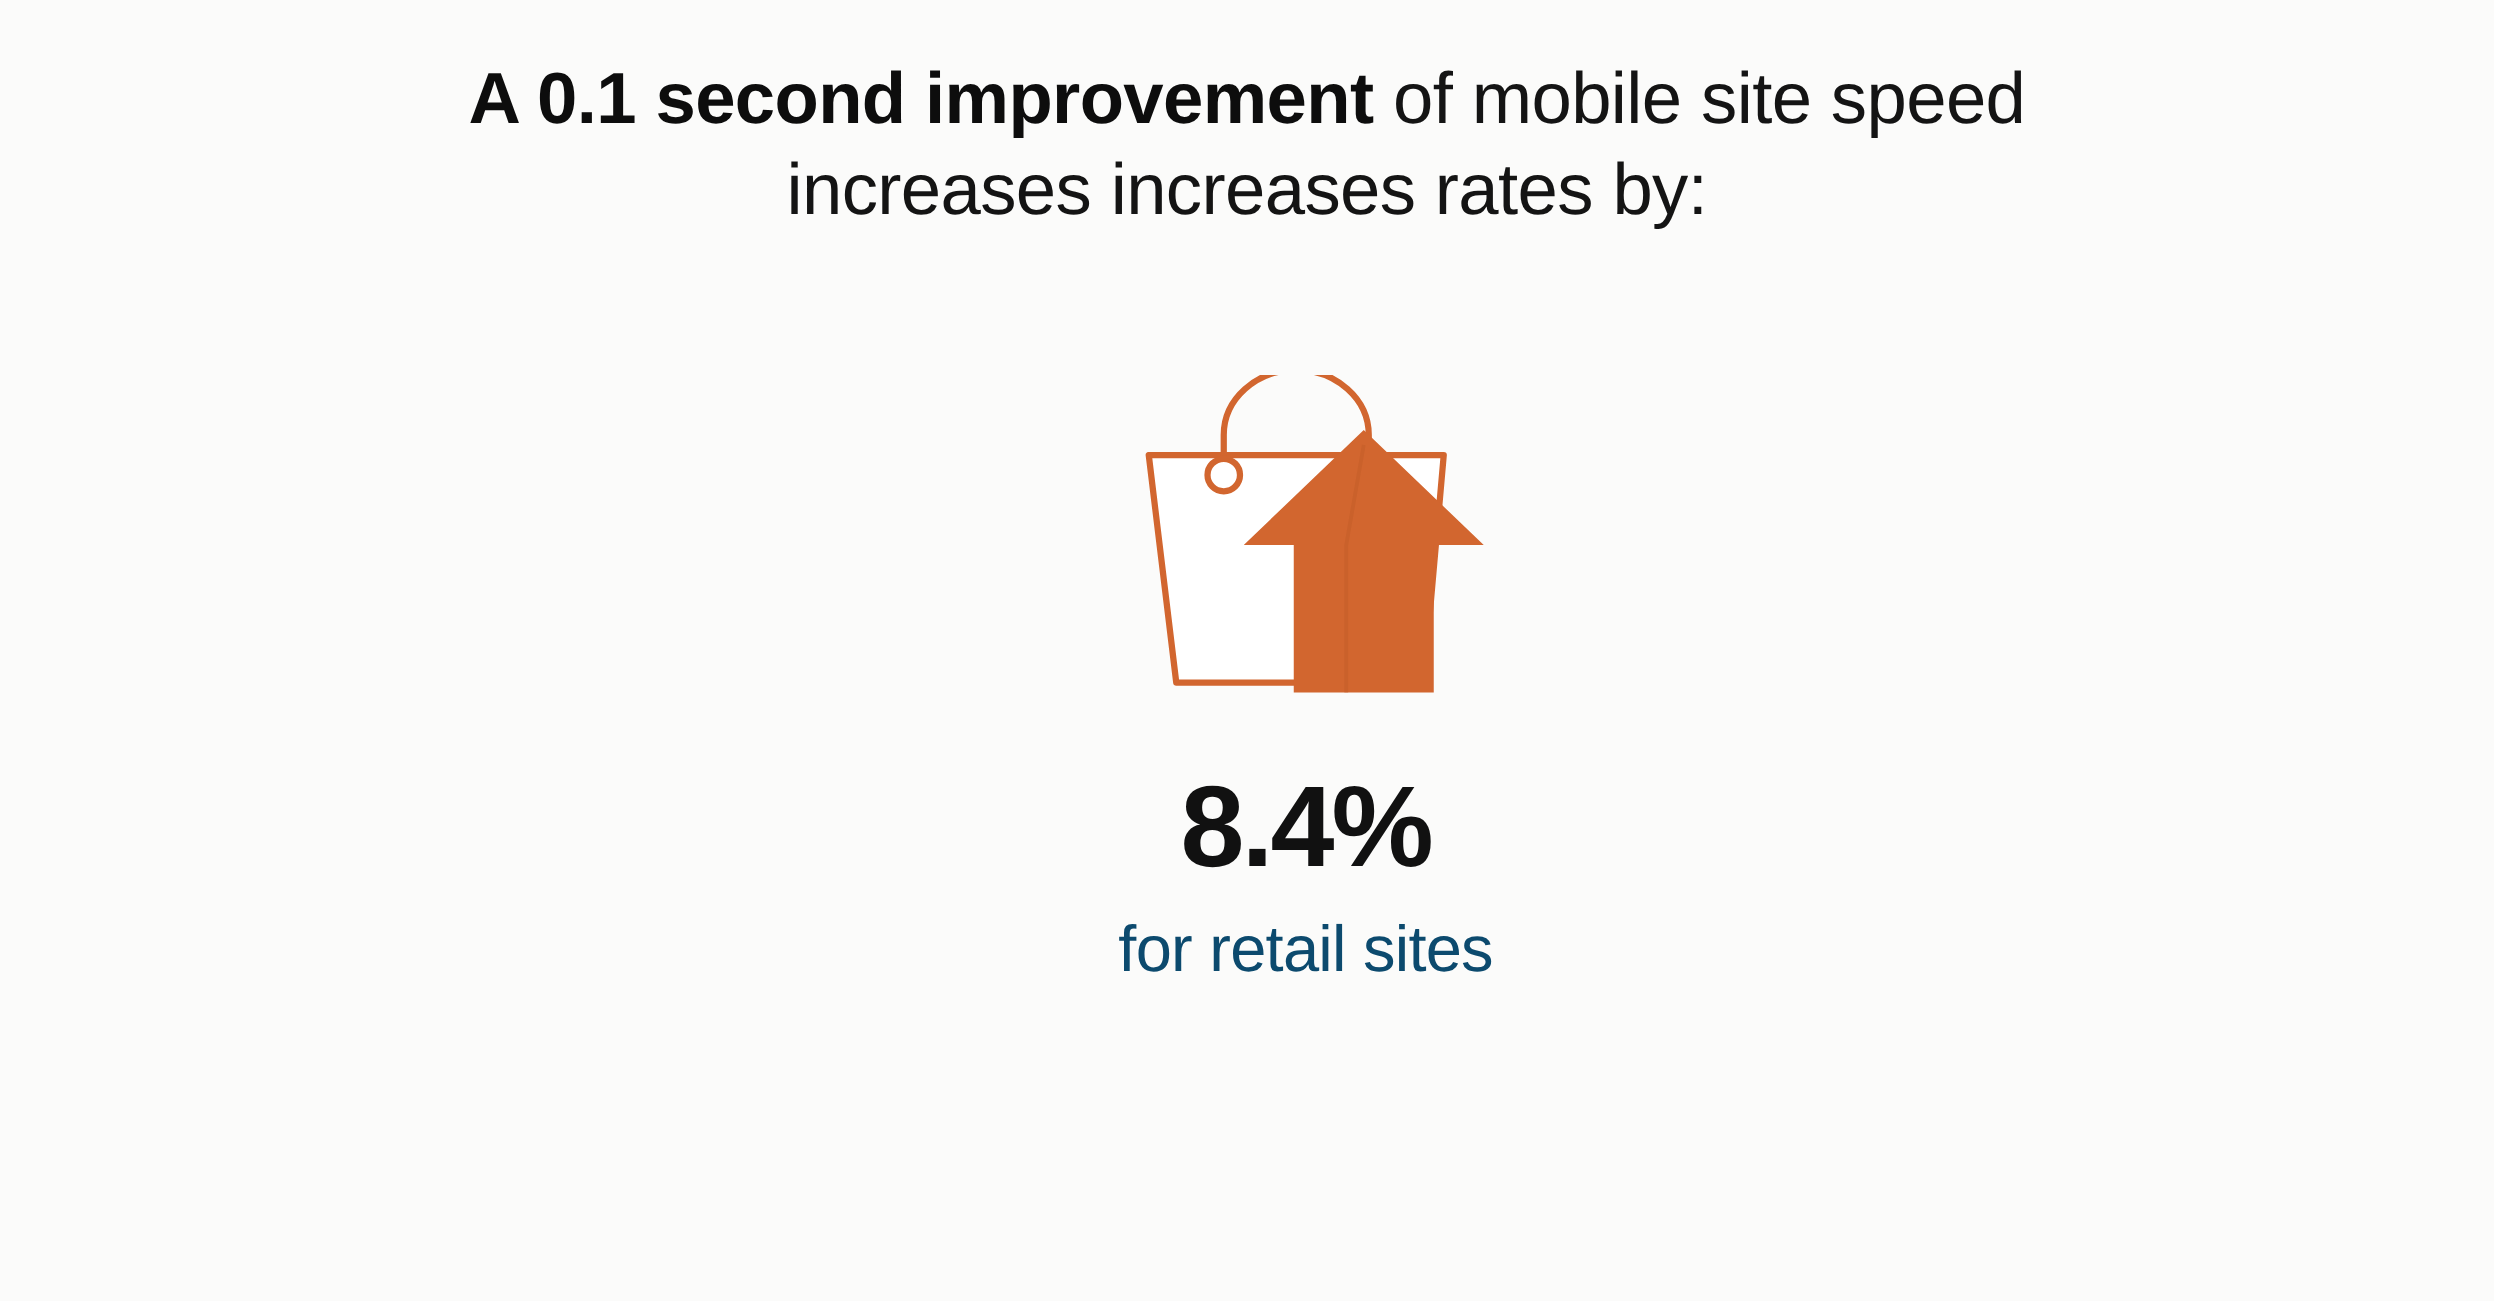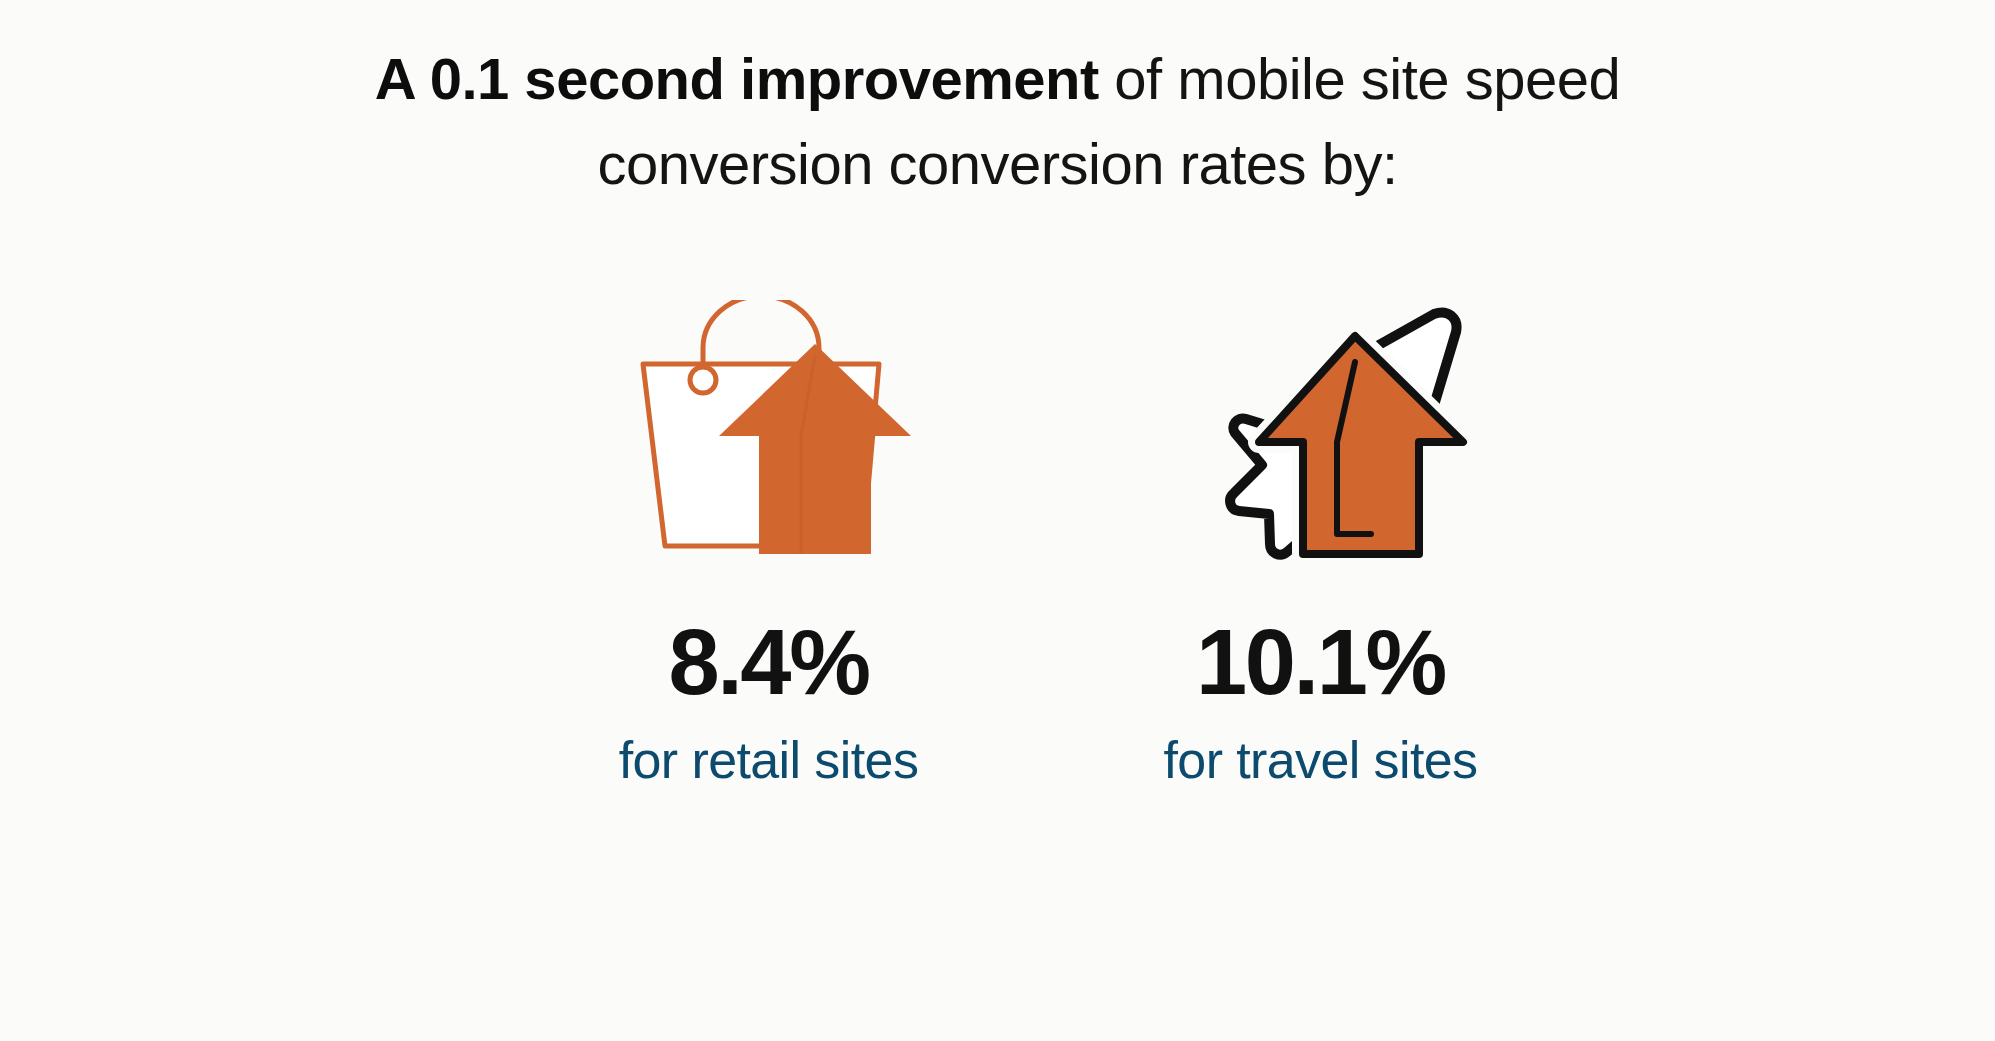--- a/index.html
+++ b/index.html
@@ -36,21 +36,21 @@
     letter-spacing: -0.5px;
   }
   .headline-line {
     display: block;
     font-size: 58px;
     font-weight: 400;
     color: #141414;
     white-space: nowrap;
   }
   .headline-line.line-1 {
-    margin-bottom: 14px;
+    margin-bottom: 2px;
   }
   .headline-strong {
     font-weight: 700;
     color: #0d0d0d;
   }
 
   
   .stats-row {
     position: absolute;
     top: 300px;
@@ -98,21 +98,21 @@
   .stat-block.retail .icon-wrap { transform: translateX(6px); }
   .stat-block.travel .icon-wrap { transform: translateX(-4px); }
 </style>
 </head>
 <body>
 
 <div class="slide">
 
   <div class="headline">
     <span class="headline-line line-1"><span class="headline-strong">A 0.1 second improvement</span><span> of mobile site speed</span></span>
-    <span class="headline-line line-2">conversion conversion rates by:</span>
+    <span class="headline-line line-2">increases increases rates by:</span>
   </div>
 
   <div class="stats-row">
 
     <div class="stat-block retail">
       <div class="icon-wrap">
         <svg width="300" height="260" viewBox="0 0 300 260">
 
           <path d="M18 64 L254 64 L238 246 L40 246 Z" fill="#ffffff" stroke="#d2662f" stroke-width="5" stroke-linejoin="round"></path>
 
@@ -123,51 +123,15 @@
 
           <path d="M190 44 L286 136 L246 136 L246 254 L134 254 L134 136 L94 136 Z" fill="#d2662f"></path>
 
           <path d="M190 56 L176 136 L176 254" fill="none" stroke="#c25c28" stroke-width="3" opacity="0.55"></path>
         </svg>
       </div>
       <div class="stat-value">8.4%</div>
       <div class="stat-caption">for retail sites</div>
     </div>
 
-    <div class="stat-block travel">
-      <div class="icon-wrap">
-        <svg width="320" height="260" viewBox="0 0 320 260">
-
-          <g>
-            <path d="M277 14
-                     C291 9 302 18 299 32
-                     L272 122
-                     L246 150
-                     L196 194
-                     L206 238
-                     C208 247 200 254 192 249
-                     L160 226
-                     L130 252
-                     C123 258 113 253 113 244
-                     L112 214
-                     L82 211
-                     C73 210 70 199 77 193
-                     L105 165
-                     L78 133
-                     C73 126 80 116 89 119
-                     L131 132
-                     L176 82
-                     L204 55 Z" fill="#ffffff" stroke="#111111" stroke-width="10" stroke-linejoin="round"></path>
-          </g>
-
-          <path d="M198 36 L306 142 L262 142 L262 254 L146 254 L146 142 L102 142 Z" fill="#fbfbfa" stroke="#fbfbfa" stroke-width="22" stroke-linejoin="round"></path>
-
-          <path d="M198 36 L306 142 L262 142 L262 254 L146 254 L146 142 L102 142 Z" fill="#d2662f" stroke="#111111" stroke-width="8" stroke-linejoin="round"></path>
-
-          <path d="M198 62 L180 142 L180 234 L214 234" fill="none" stroke="#111111" stroke-width="6" stroke-linejoin="round" stroke-linecap="round"></path>
-        </svg>
-      </div>
-      <div class="stat-value">10.1%</div>
-      <div class="stat-caption">for travel sites</div>
-    </div>
 
   </div>
 </div>
 
 </body></html>

